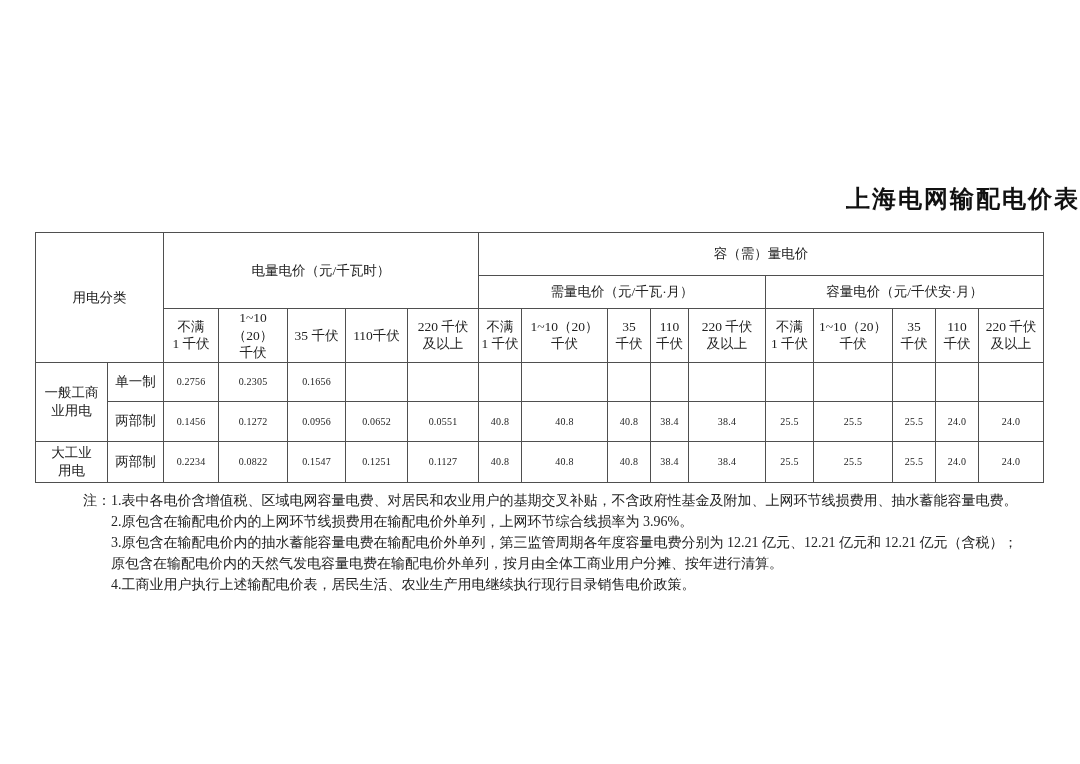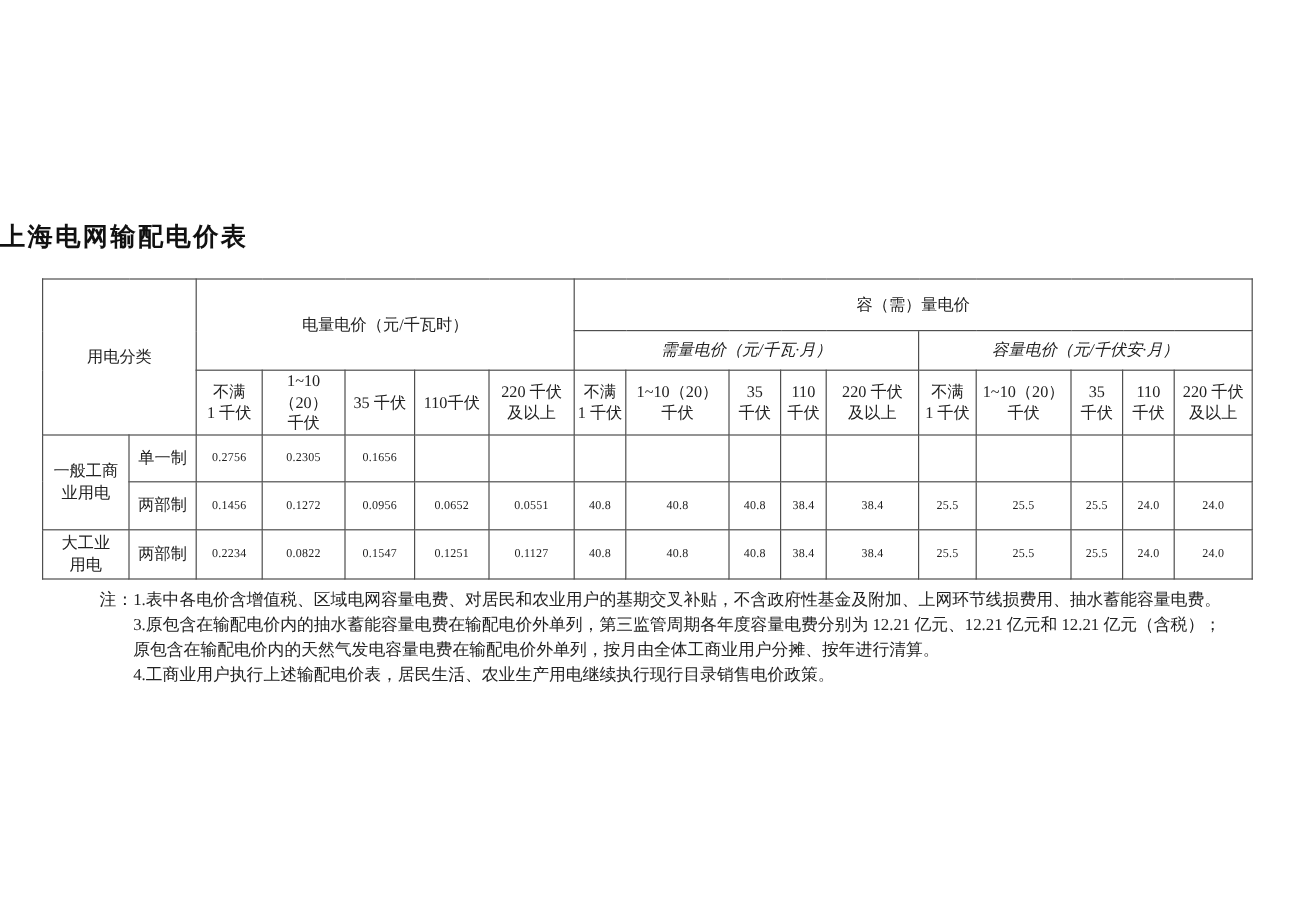--- a/index.html
+++ b/index.html
@@ -11,22 +11,22 @@
     background: #ffffff;
     font-family: "Liberation Serif", "DejaVu Serif", serif;
     color: #1f1f1f;
     overflow: hidden;
   }
   .doc-title {
     position: absolute;
     top: 183px;
     left: 0;
     width: 1080px;
-    text-align: left;
-    font-size: 21px;
+    text-align: right;
+    font-size: 24px;
     font-weight: bold;
     letter-spacing: 2px;
     color: #111111;
   }
   table.price-table {
     position: absolute;
     left: 35px;
     top: 232px;
     width: 1008px;
     border-collapse: collapse;
@@ -39,21 +39,21 @@
     font-weight: normal;
     font-size: 13.5px;
     line-height: 1.3;
     white-space: pre-line;
     padding: 0;
     overflow: hidden;
     color: #222222;
   }
   .price-table td.num { font-size: 10px; letter-spacing: 0.2px; }
   tr.hr1 { height: 43px; }
-  tr.hr2 { height: 33px; font-style: italic; }
+  tr.hr2 { height: 33px; }
   tr.hr3 { height: 45px; }
   tr.br1 { height: 39px; }
   tr.br2 { height: 40px; }
   tr.br3 { height: 41px; }
   .notes {
     position: absolute;
     left: 83px;
     top: 490px;
     width: 940px;
     font-size: 14px;
@@ -192,19 +192,20 @@
         <td class="num">24.0</td>
         <td class="num">24.0</td>
       </tr>
     </tbody>
   </table>
 
   <div class="notes">
     <span class="note-label">注：</span>
     <div class="note-items">
       <div class="note-item">1.表中各电价含增值税、区域电网容量电费、对居民和农业用户的基期交叉补贴，不含政府性基金及附加、上网环节线损费用、抽水蓄能容量电费。</div>
+      <div class="note-item">2.原包含在输配电价内的上网环节线损费用在输配电价外单列，上网环节综合线损率为 3.96%。</div>
       <div class="note-item">3.原包含在输配电价内的抽水蓄能容量电费在输配电价外单列，第三监管周期各年度容量电费分别为 12.21 亿元、12.21 亿元和 12.21 亿元（含税）；
 原包含在输配电价内的天然气发电容量电费在输配电价外单列，按月由全体工商业用户分摊、按年进行清算。</div>
       <div class="note-item">4.工商业用户执行上述输配电价表，居民生活、农业生产用电继续执行现行目录销售电价政策。</div>
     </div>
   </div>
 
 </div>
 
 </body></html>

